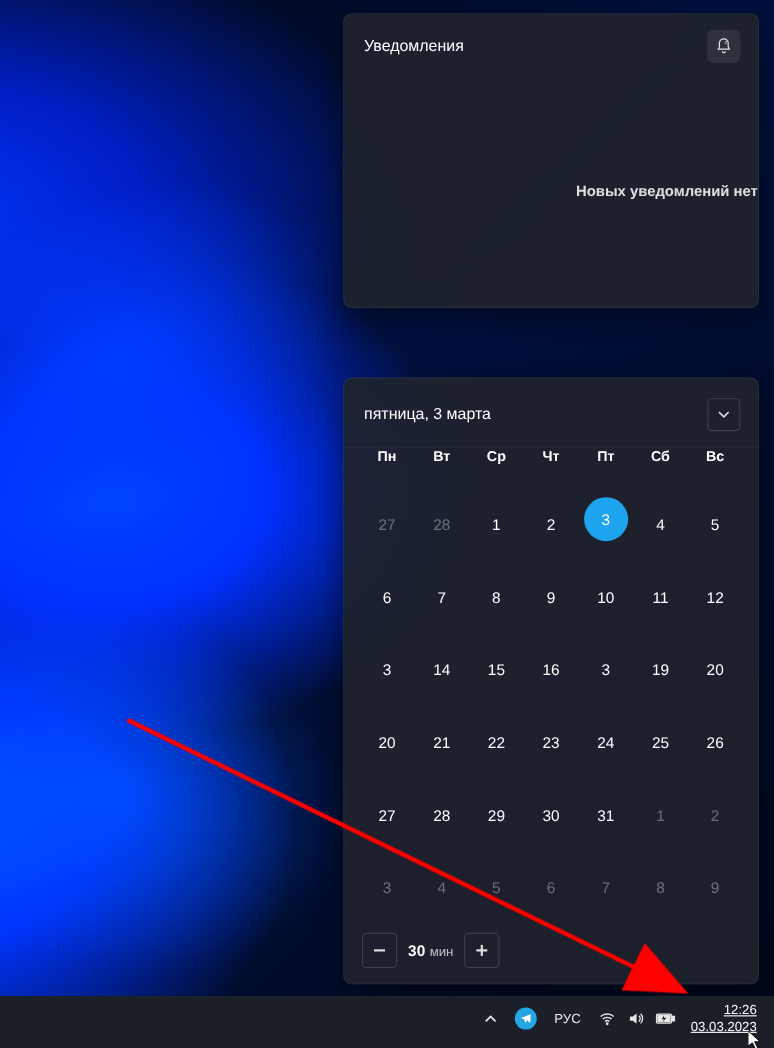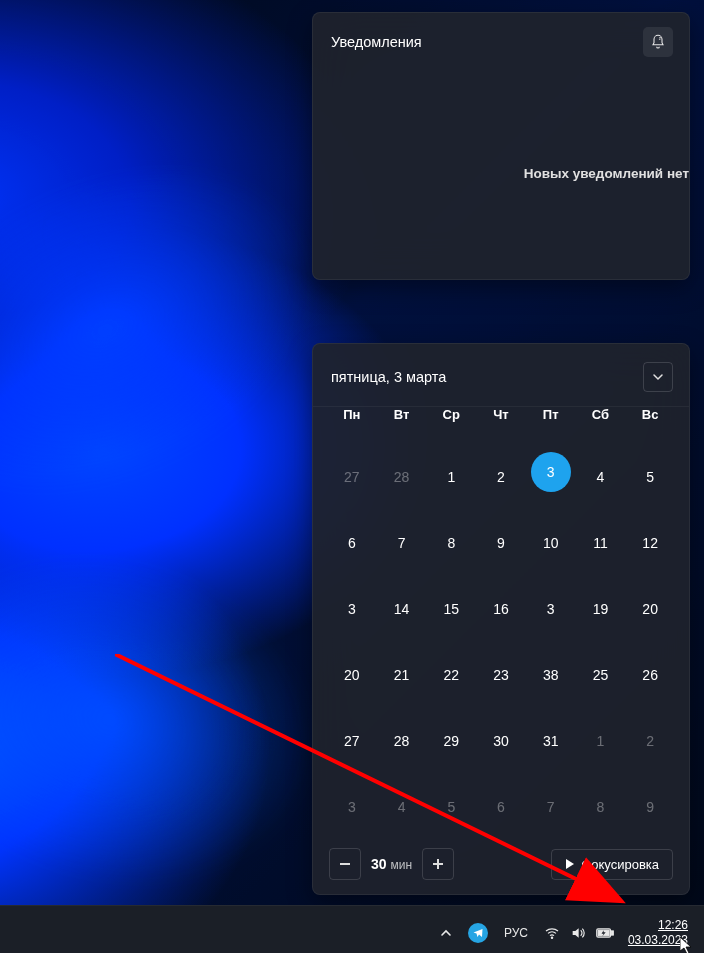--- a/index.html
+++ b/index.html
@@ -171,21 +171,21 @@
   }
 
   
   .taskbar {
     position:absolute;
     left:0; right:0; bottom:0;
     height: 48px;
     background: #1b1f27;
     border-top: 1px solid rgba(255,255,255,0.05);
     display:flex;
-    align-items:flex-end;
+    align-items:flex-start;
     justify-content:flex-end;
     padding: 0 12px 0 0;
     gap: 2px;
   }
   .tray-area {
     display:flex; align-items:center; gap: 4px;
   }
   .tray-item {
     height: 40px;
     display:flex; align-items:center; justify-content:center;
@@ -286,21 +286,21 @@
         <div class="day">14</div>
         <div class="day">15</div>
         <div class="day">16</div>
         <div class="day">3</div>
         <div class="day">19</div>
         <div class="day">20</div>
         <div class="day">20</div>
         <div class="day">21</div>
         <div class="day">22</div>
         <div class="day">23</div>
-        <div class="day">38</div>
+        <div class="day">24</div>
         <div class="day">25</div>
         <div class="day">26</div>
         <div class="day">27</div>
         <div class="day">28</div>
         <div class="day">29</div>
         <div class="day">30</div>
         <div class="day">31</div>
         <div class="day mute">1</div>
         <div class="day mute">2</div>
         <div class="day mute">3</div>
@@ -322,26 +322,20 @@
         <div class="step-val">
           <span class="num">30</span>
           <span class="unit">мин</span>
         </div>
         <div class="step-btn">
           <svg width="12" height="12" viewBox="0 0 12 12">
               <rect x="1" y="5" width="10" height="2" fill="#ddd"></rect>
               <rect x="5" y="1" width="2" height="10" fill="#ddd"></rect>
             </svg>
         </div>
-      </div>
-      <div class="focus-btn">
-        <svg width="10" height="10" viewBox="0 0 10 10">
-            <path d="M1 0 L9 5 L1 10 Z" fill="#fff"></path>
-          </svg>
-        <span>Фокусировка</span>
       </div>
     </div>
 
   </div>
 
 </div>
 
 <div class="taskbar">
   <div class="tray-area">
     <div class="tray-item">

